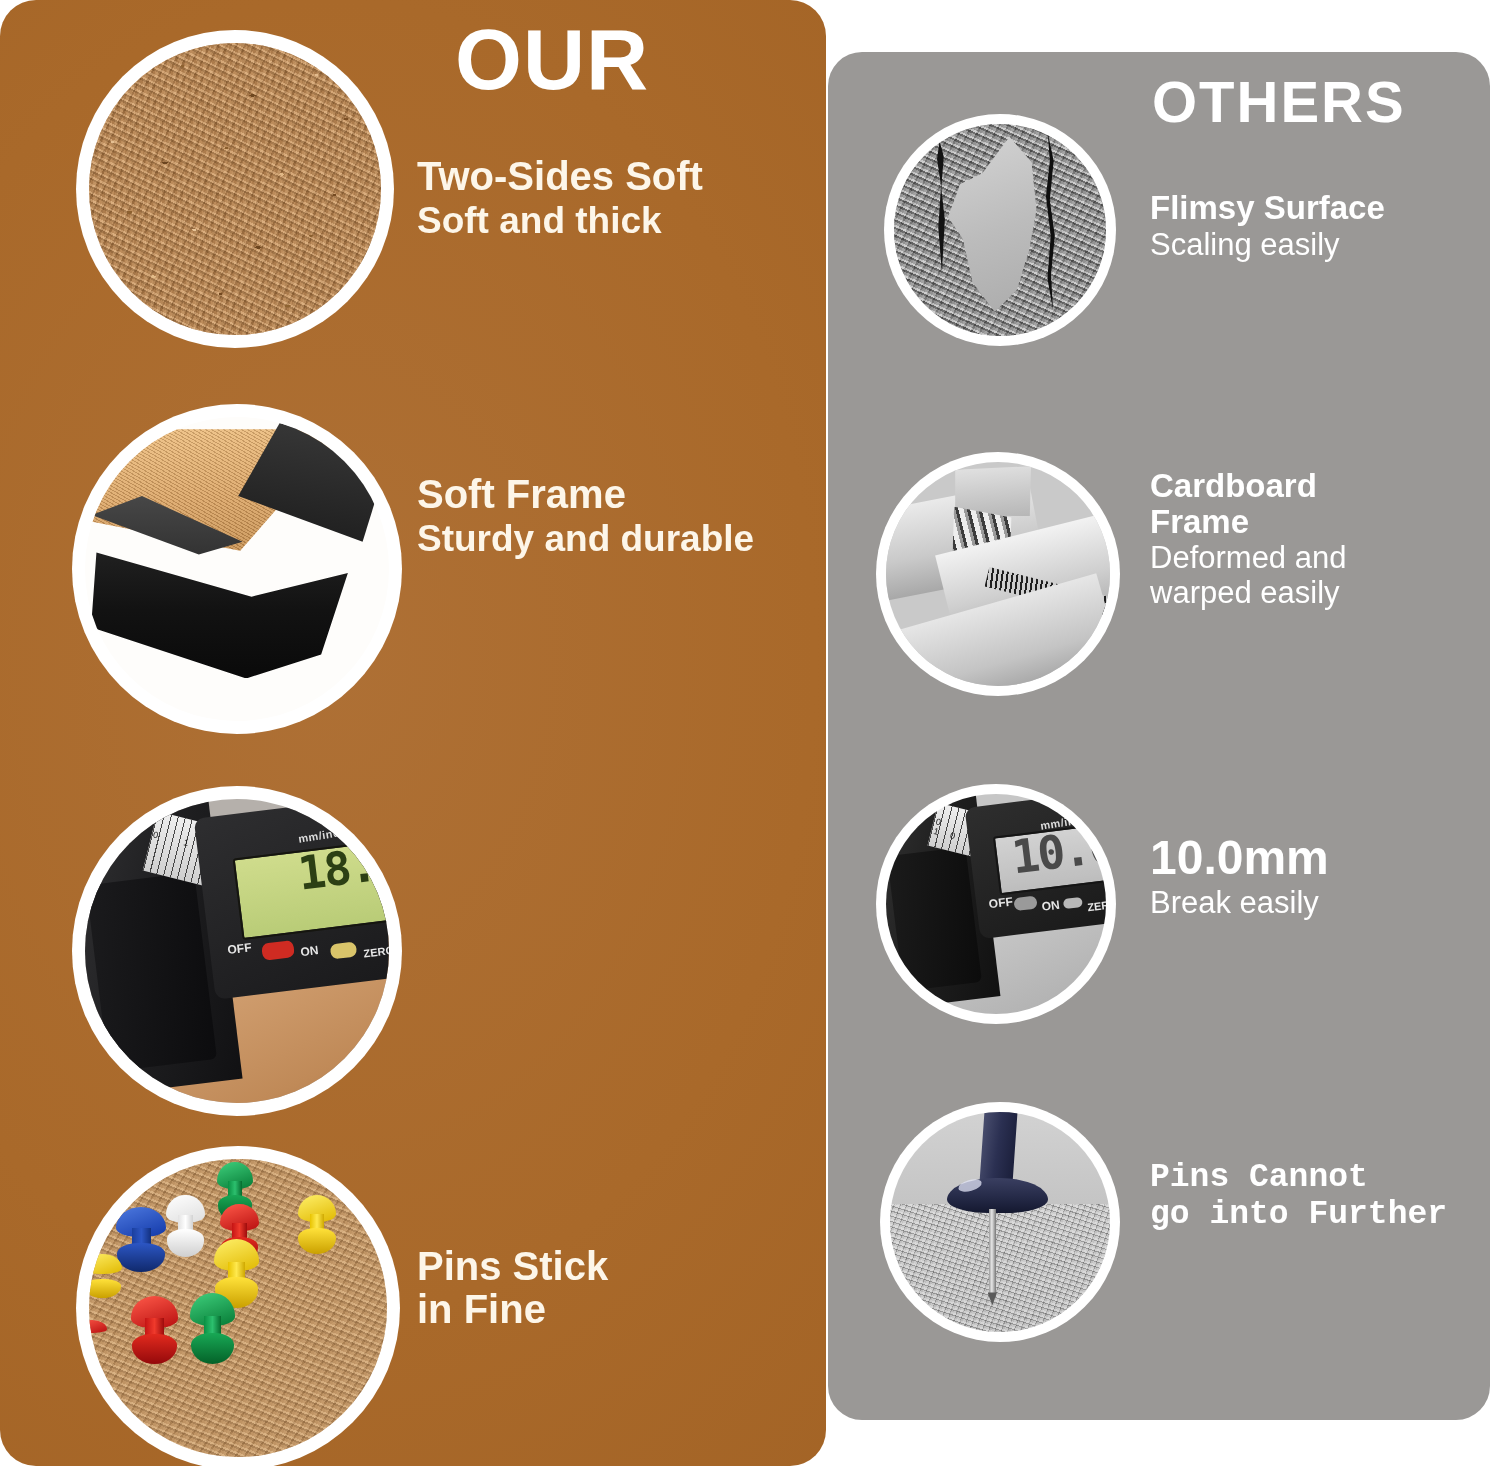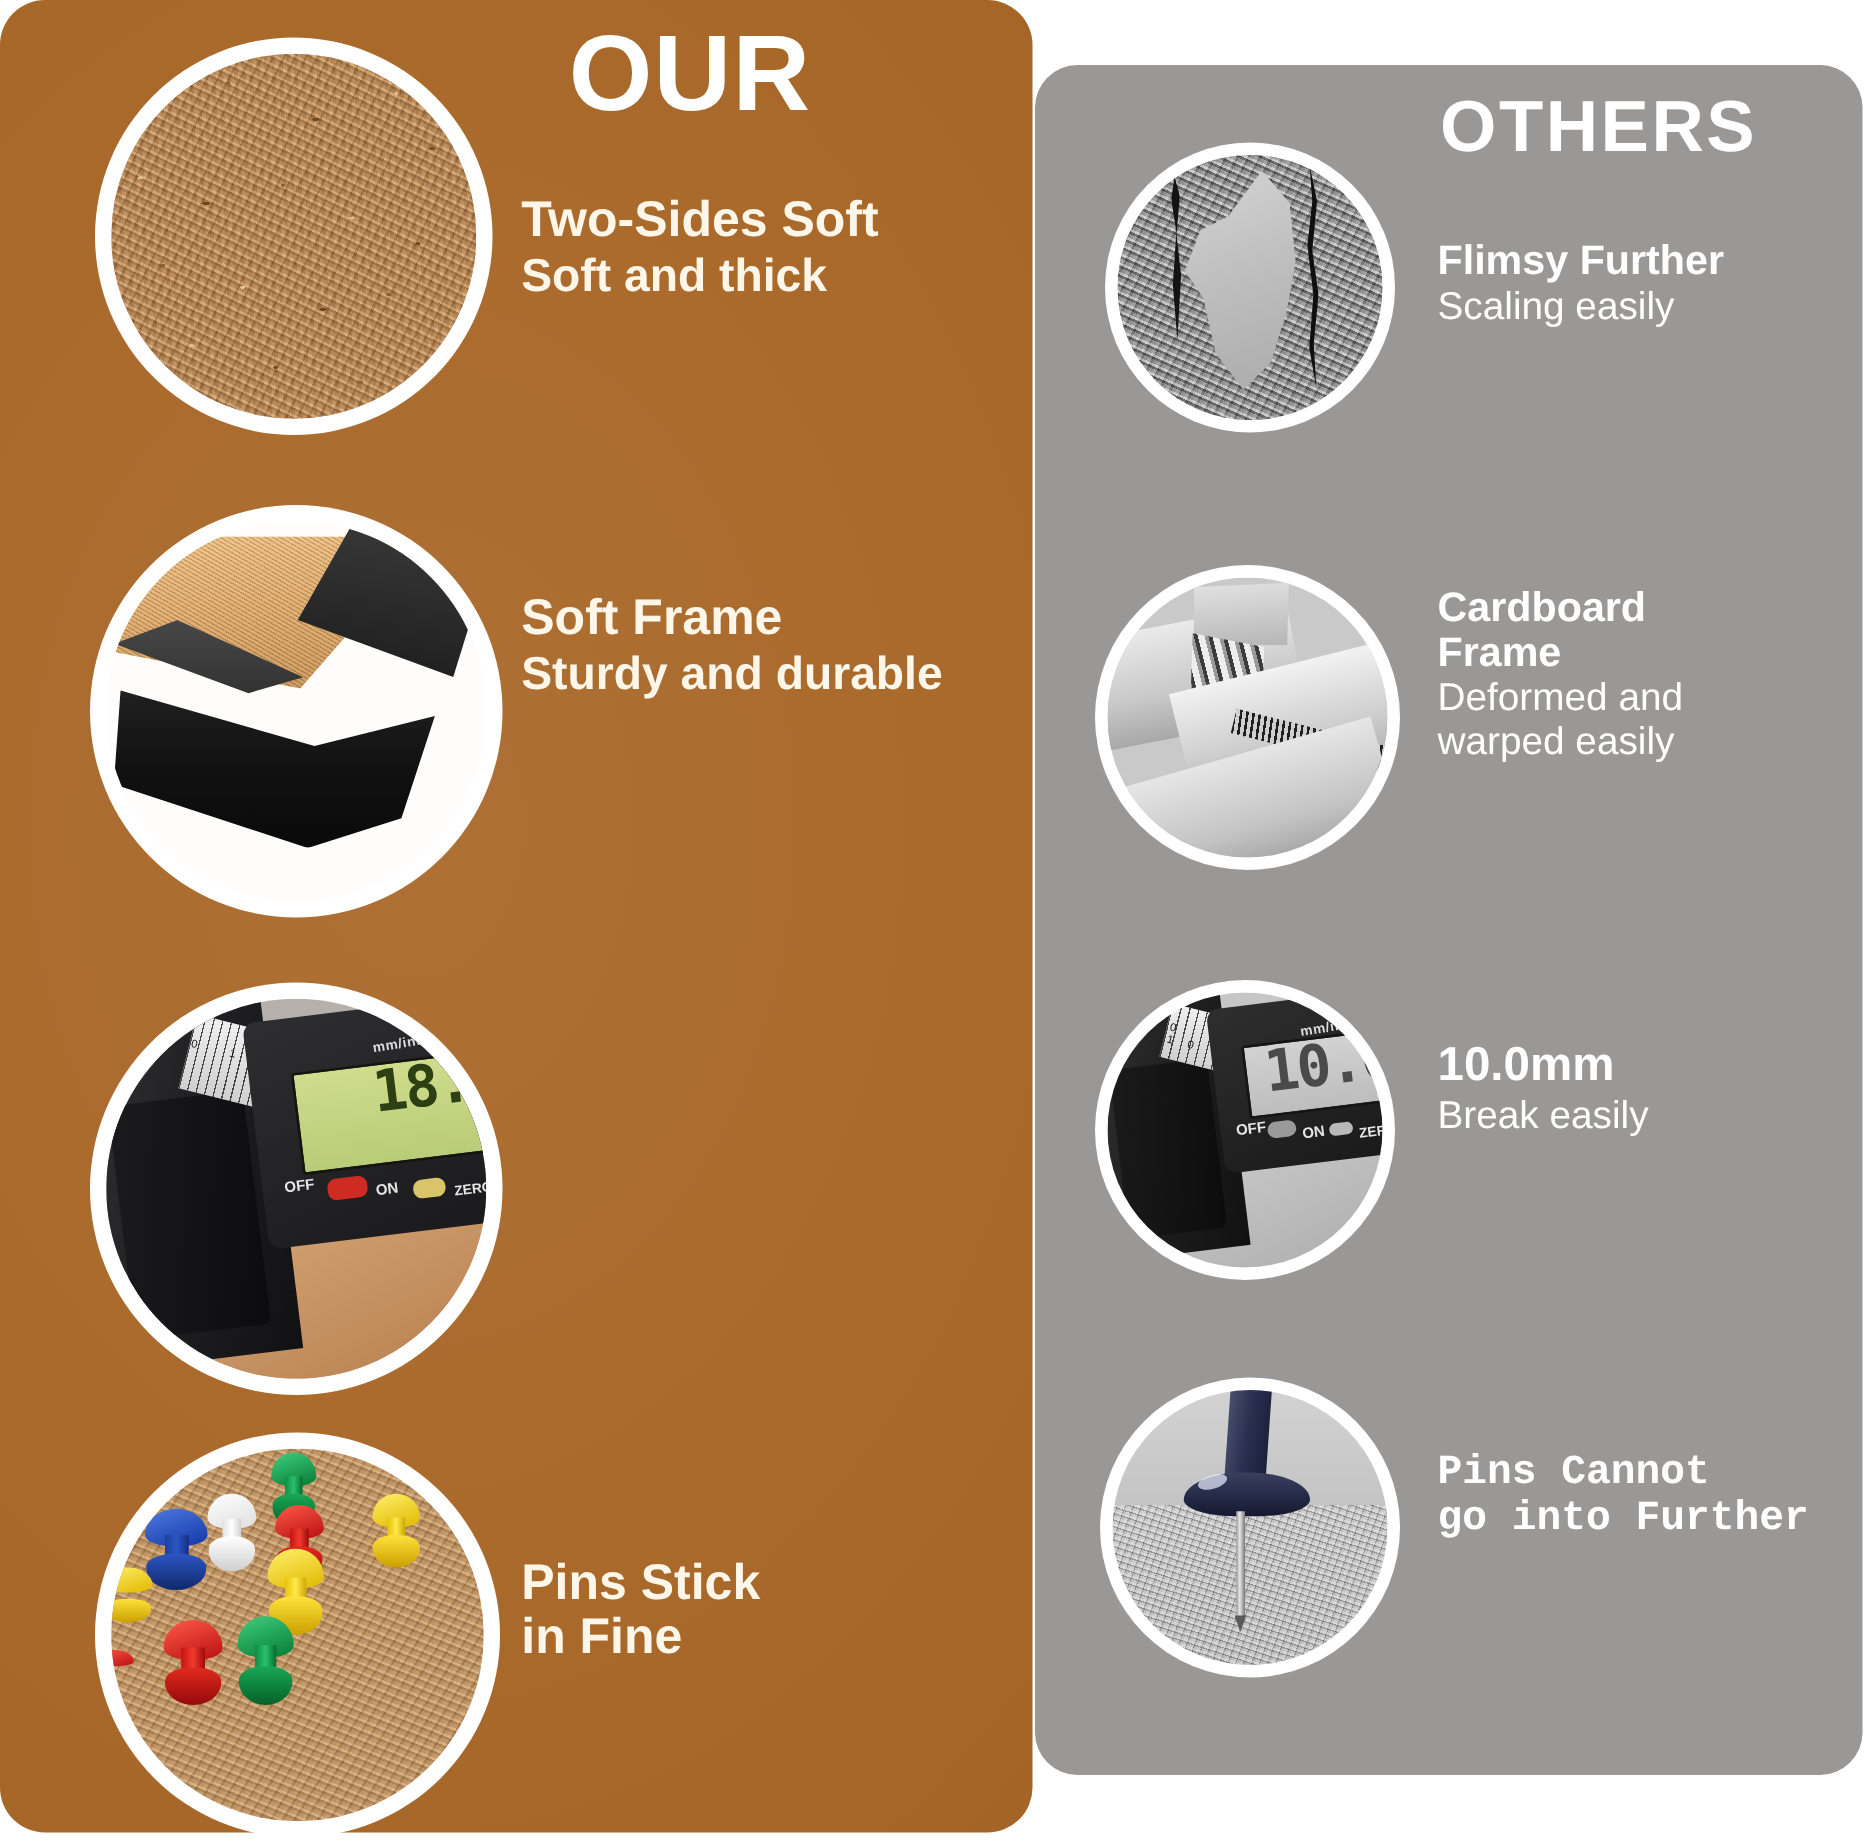--- a/index.html
+++ b/index.html
@@ -66,21 +66,21 @@
   #txt-ours-2 { left:417px; top:473px; }
   #txt-ours-3 { left:417px; top:861px; }
   #txt-ours-4 { left:417px; top:1245px; }
   #txt-ours-3 .head { font-size:44px; }
 
   
   #txt-others-1 { left:1150px; top:190px; }
   #txt-others-2 { left:1150px; top:468px; }
   #txt-others-3 { left:1150px; top:832px; }
   #txt-others-4 { left:1150px; top:1160px;font-family:Liberation Mono, monospace; }
-  #txt-others-3 .head { font-size:38px; }
+  #txt-others-3 .head { font-size:48px; }
   #txt-others-4 .head { line-height:1.12; }
 
   
   .circ {
     position:absolute;
     border-radius:50%;
     background:#ffffff;
     overflow:hidden;
     z-index:5;
   }
@@ -520,21 +520,21 @@
     <span class="sub">Sturdy and durable</span>
   </div>
 
 
   <div class="txt ours" id="txt-ours-4">
     <span class="head multiline">Pins Stick<br>in Fine</span>
     <span class="sub"></span>
   </div>
 
   <div class="txt others" id="txt-others-1">
-    <span class="head">Flimsy Further</span>
+    <span class="head">Flimsy Surface</span>
     <span class="sub">Scaling easily</span>
   </div>
 
   <div class="txt others" id="txt-others-2">
     <span class="head multiline">Cardboard<br>Frame</span>
     <span class="sub multiline">Deformed and<br>warped easily</span>
   </div>
 
   <div class="txt others" id="txt-others-3">
     <span class="head">10.0mm</span>

